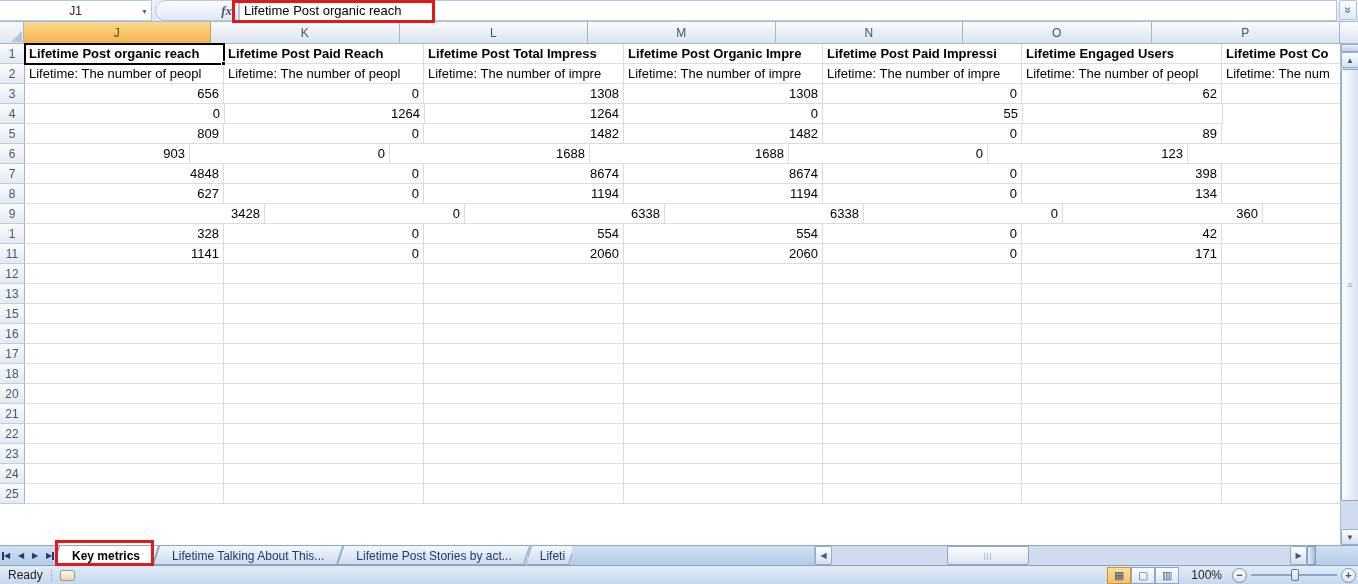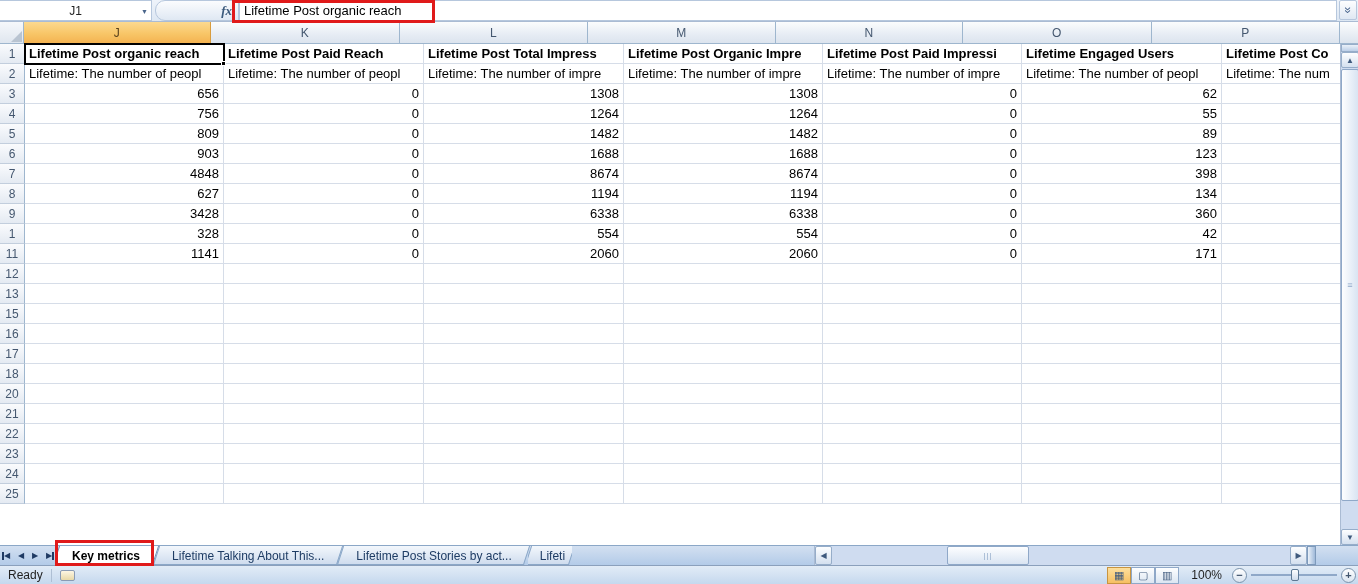--- a/index.html
+++ b/index.html
@@ -170,41 +170,40 @@
       <div class="cell num" style="width: 199px;">656</div>
       <div class="cell num" style="width: 200px;">0</div>
       <div class="cell num" style="width: 200px;">1308</div>
       <div class="cell num" style="width: 199px;">1308</div>
       <div class="cell num" style="width: 199px;">0</div>
       <div class="cell num" style="width: 200px;">62</div>
       <div class="cell" style="width: 200px;"></div>
     </div>
     <div class="g-row">
       <div class="row-hdr">4</div>
-      <div class="cell num" style="width: 199px;">756</div>
       <div class="cell num" style="width: 200px;">0</div>
       <div class="cell num" style="width: 200px;">1264</div>
       <div class="cell num" style="width: 199px;">1264</div>
       <div class="cell num" style="width: 199px;">0</div>
       <div class="cell num" style="width: 200px;">55</div>
       <div class="cell" style="width: 200px;"></div>
     </div>
     <div class="g-row">
       <div class="row-hdr">5</div>
       <div class="cell num" style="width: 199px;">809</div>
       <div class="cell num" style="width: 200px;">0</div>
       <div class="cell num" style="width: 200px;">1482</div>
       <div class="cell num" style="width: 199px;">1482</div>
       <div class="cell num" style="width: 199px;">0</div>
       <div class="cell num" style="width: 200px;">89</div>
       <div class="cell" style="width: 200px;"></div>
     </div>
     <div class="g-row">
       <div class="row-hdr">6</div>
-      <div class="cell num" style="width: 199px;">903</div>
+      <div class="cell num" style="width: 165px;">903</div>
       <div class="cell num" style="width: 200px;">0</div>
       <div class="cell num" style="width: 200px;">1688</div>
       <div class="cell num" style="width: 199px;">1688</div>
       <div class="cell num" style="width: 199px;">0</div>
       <div class="cell num" style="width: 200px;">123</div>
       <div class="cell" style="width: 200px;"></div>
     </div>
     <div class="g-row">
       <div class="row-hdr">7</div>
       <div class="cell num" style="width: 199px;">4848</div>
@@ -220,21 +219,21 @@
       <div class="cell num" style="width: 199px;">627</div>
       <div class="cell num" style="width: 200px;">0</div>
       <div class="cell num" style="width: 200px;">1194</div>
       <div class="cell num" style="width: 199px;">1194</div>
       <div class="cell num" style="width: 199px;">0</div>
       <div class="cell num" style="width: 200px;">134</div>
       <div class="cell" style="width: 200px;"></div>
     </div>
     <div class="g-row">
       <div class="row-hdr">9</div>
-      <div class="cell num" style="width: 199px;">3428</div>
+      <div class="cell num" style="width: 240px;">3428</div>
       <div class="cell num" style="width: 200px;">0</div>
       <div class="cell num" style="width: 200px;">6338</div>
       <div class="cell num" style="width: 199px;">6338</div>
       <div class="cell num" style="width: 199px;">0</div>
       <div class="cell num" style="width: 200px;">360</div>
       <div class="cell" style="width: 200px;"></div>
     </div>
     <div class="g-row">
       <div class="row-hdr">1</div>
       <div class="cell num" style="width: 199px;">328</div>

